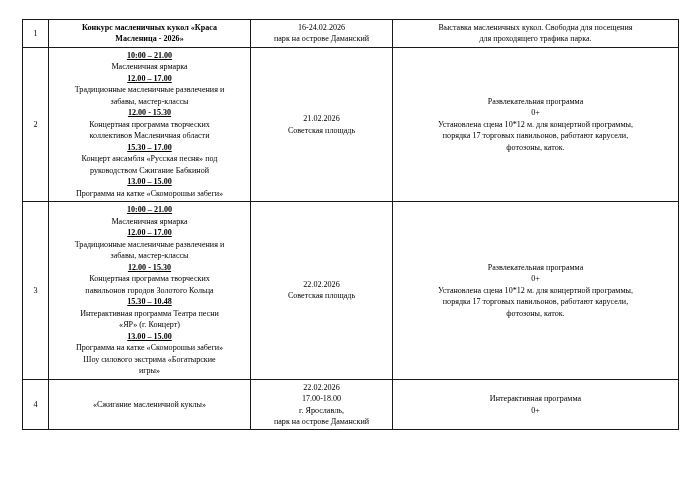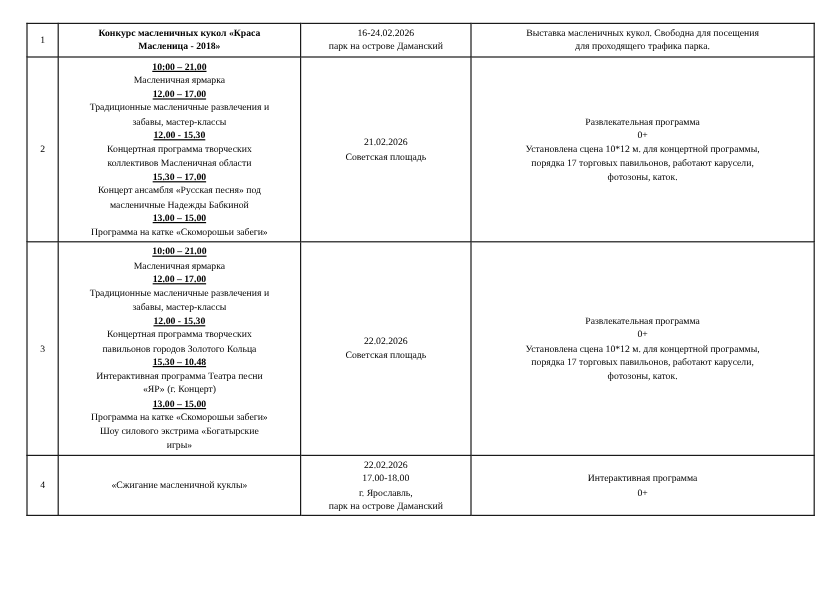--- a/index.html
+++ b/index.html
@@ -63,21 +63,21 @@
       <col class="c-prog">
       <col class="c-when">
       <col class="c-note">
     </colgroup>
     <tbody>
 
     <tr>
           <td class="num"><span>1</span></td>
           <td class="prog-cell">
             <span class="ln bold">Конкурс масленичных кукол «Краса</span>
-            <span class="ln bold">Масленица - 2018»</span>
+            <span class="ln bold">Масленица - 2026»</span>
           </td>
           <td class="when-cell">
             <span class="ln">16-24.02.2026</span>
             <span class="ln">парк на острове Даманский</span>
           </td>
           <td class="note-cell">
             <span class="ln">Выставка масленичных кукол. Свободна для посещения</span>
             <span class="ln">для проходящего трафика парка.</span>
           </td>
         </tr>
@@ -87,21 +87,21 @@
             <span class="ln time">10:00 – 21.00</span>
             <span class="ln">Масленичная ярмарка</span>
             <span class="ln time">12.00 – 17.00</span>
             <span class="ln">Традиционные масленичные развлечения и</span>
             <span class="ln">забавы, мастер-классы</span>
             <span class="ln time">12.00 - 15.30</span>
             <span class="ln">Концертная программа творческих</span>
             <span class="ln">коллективов Масленичная области</span>
             <span class="ln time">15.30 – 17.00</span>
             <span class="ln">Концерт ансамбля «Русская песня» под</span>
-            <span class="ln">масленичные Надежды Бабкиной</span>
+            <span class="ln">руководством Сжигание Бабкиной</span>
             <span class="ln time">13.00 – 15.00</span>
             <span class="ln">Программа на катке «Скоморошьи забеги»</span>
           </td>
           <td class="when-cell">
             <span class="ln">21.02.2026</span>
             <span class="ln">Советская площадь</span>
           </td>
           <td class="note-cell">
             <span class="ln">Развлекательная программа</span>
             <span class="ln">0+</span>

